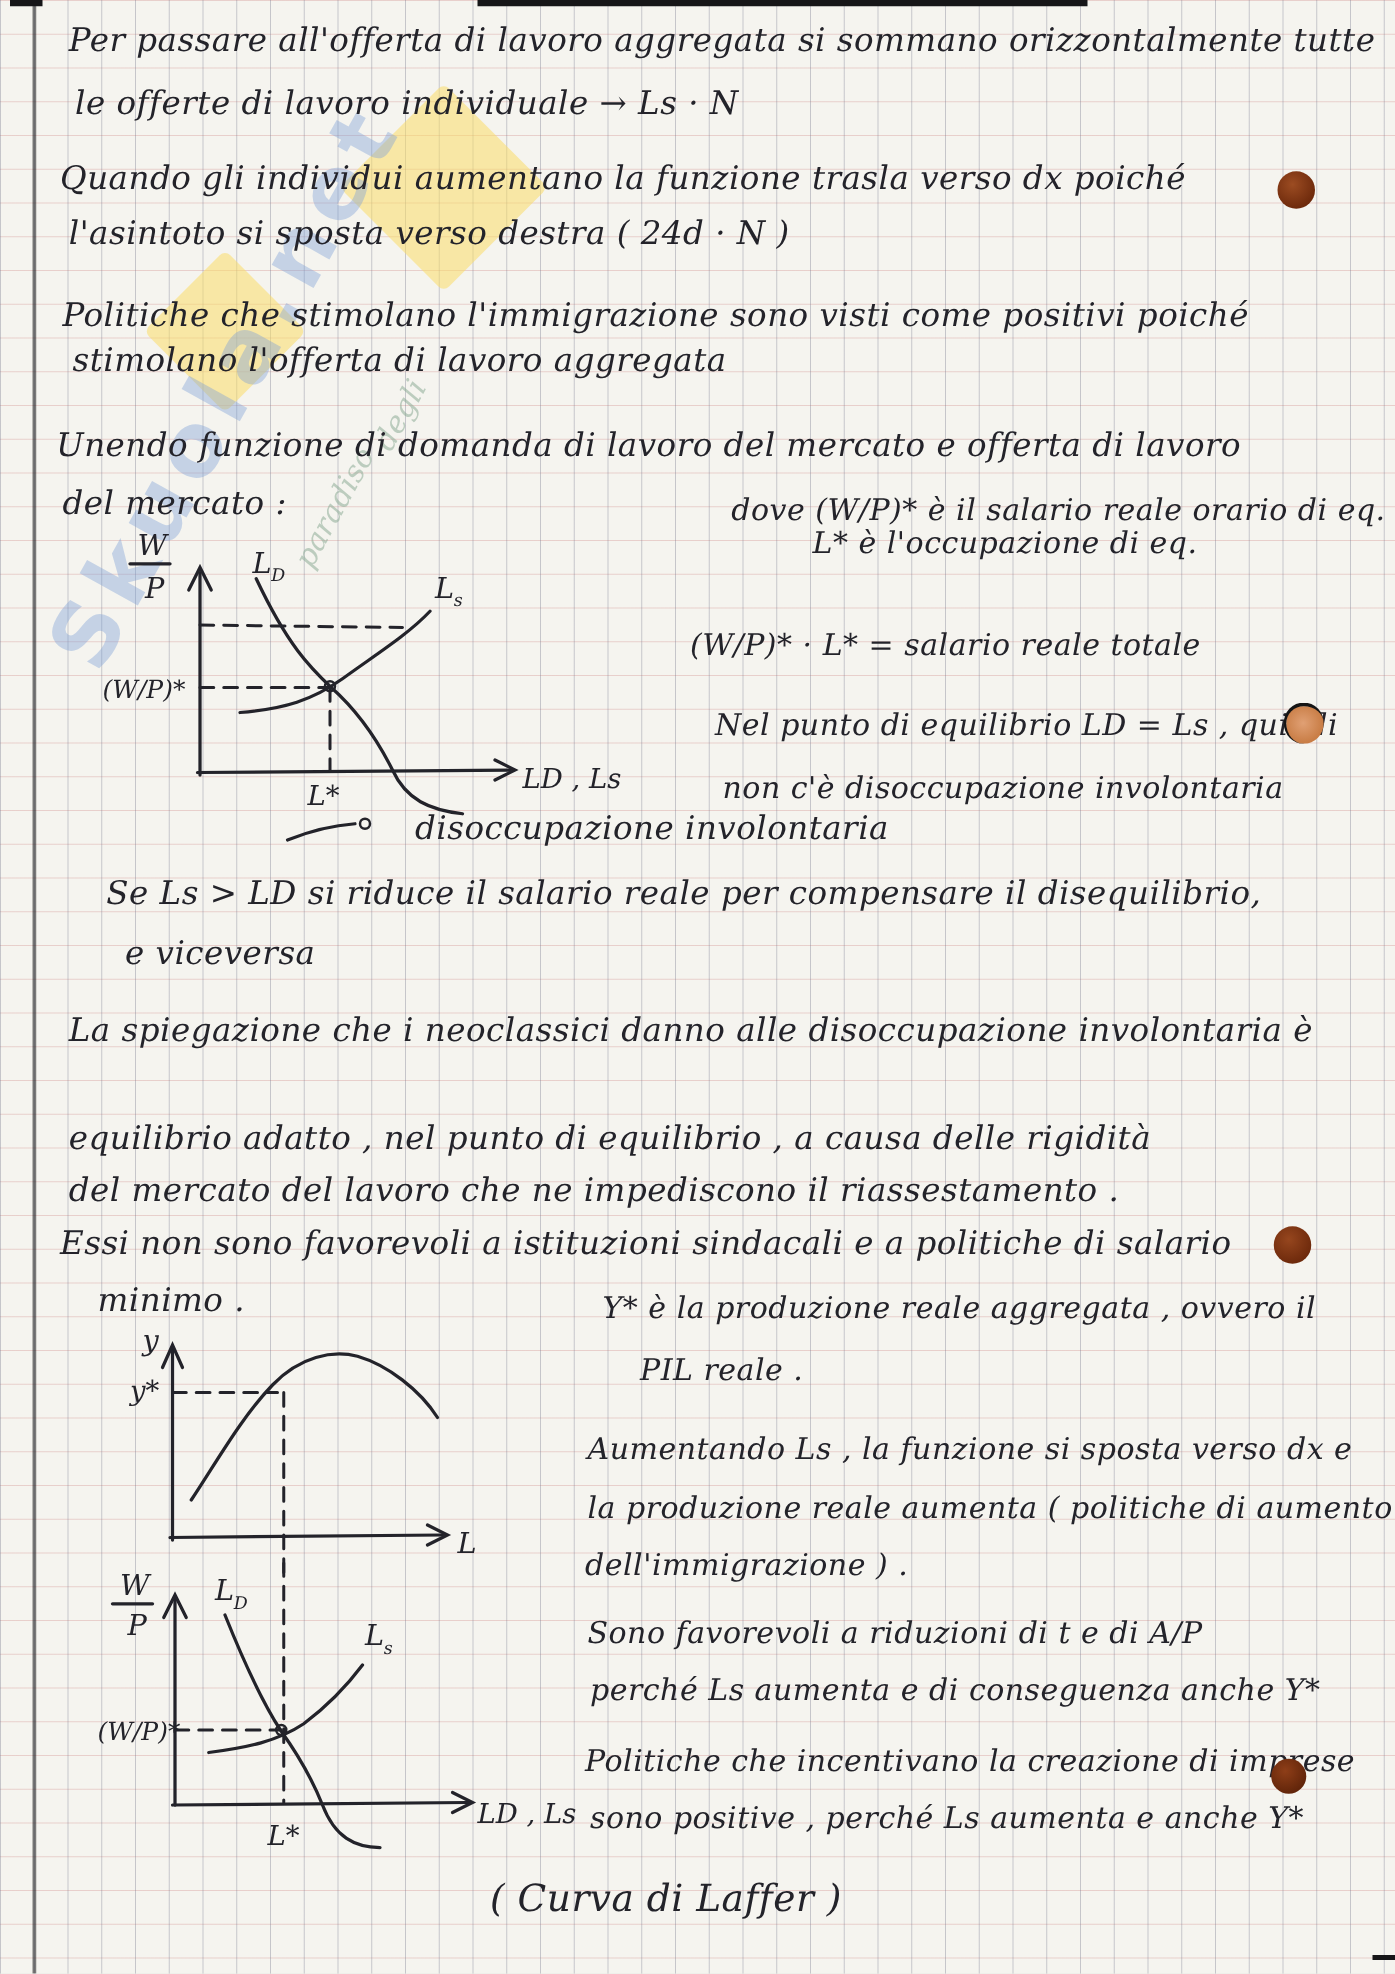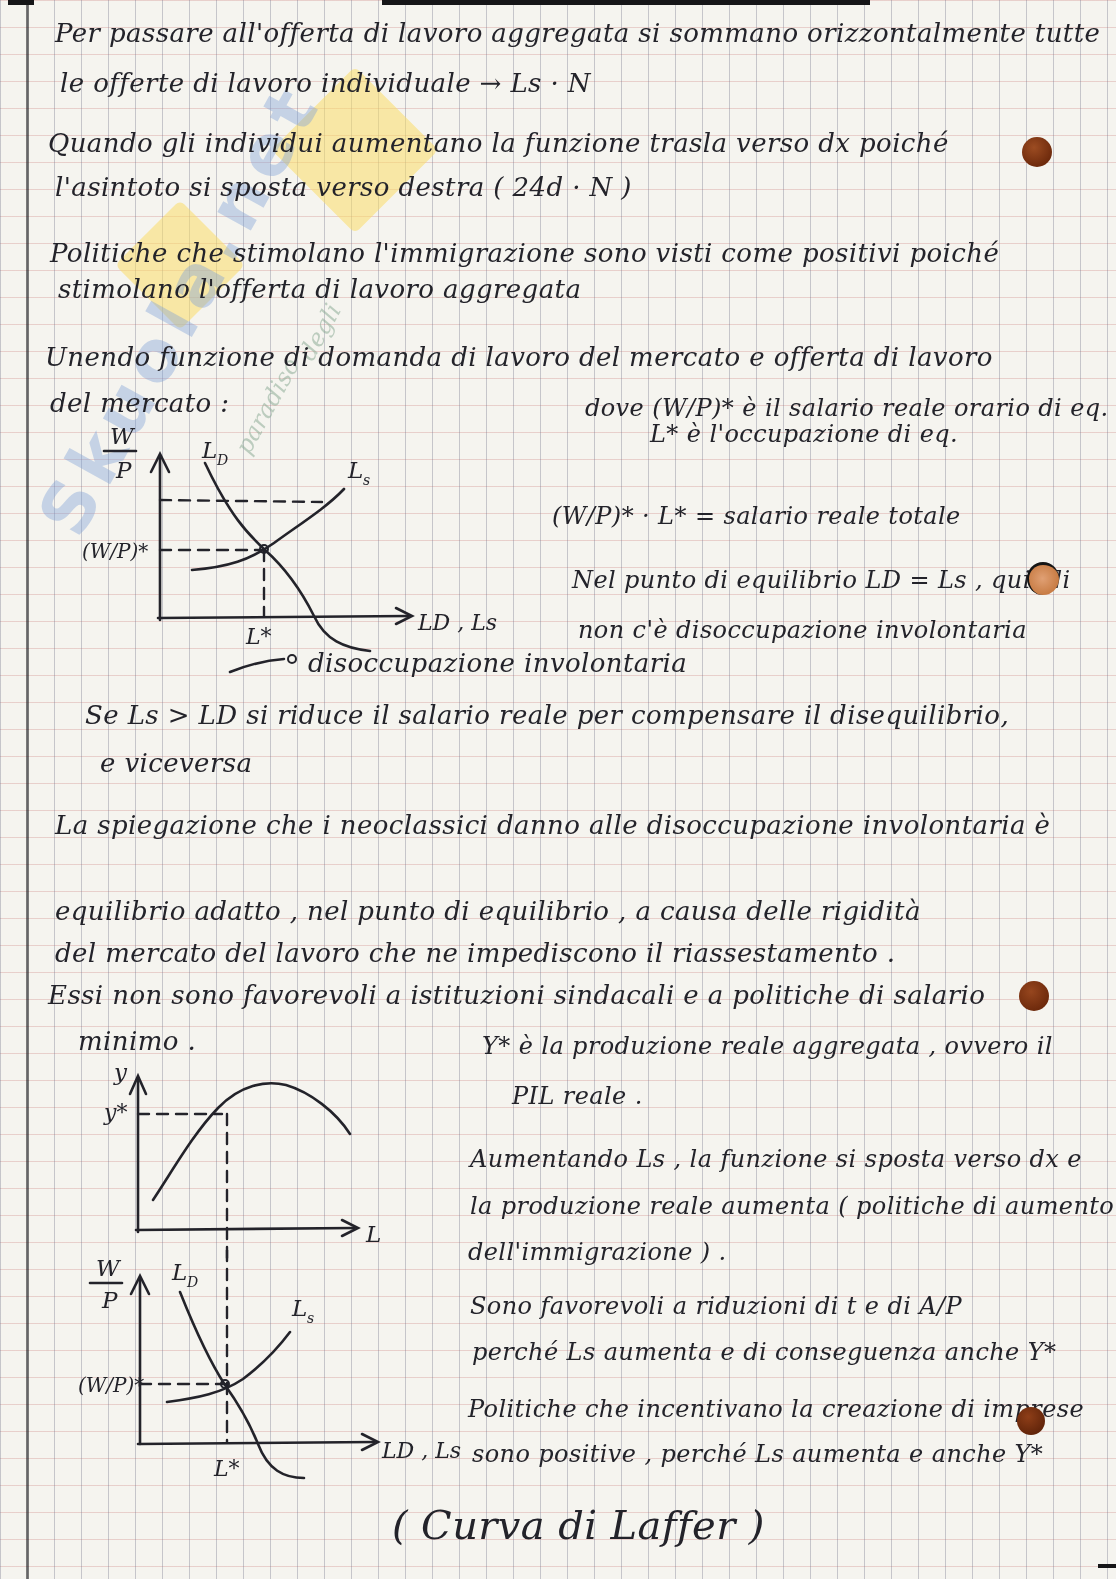--- a/index.html
+++ b/index.html
@@ -11,21 +11,21 @@
       linear-gradient(to bottom, rgba(205,128,128,.32) 1px, transparent 1px);
     background-size:27px 27px;
     font-family:"DejaVu Serif", serif;
   }
   .hand{
     position:absolute;white-space:nowrap;color:#23232a;
     font-family:"DejaVu Serif", serif;font-style:italic;
     font-size:26px;letter-spacing:.4px;z-index:4;
   }
   .hand.small{font-size:24px;}
-  .hand.big{font-size:40px;}
+  .hand.big{font-size:30px;}
   
   .wm{position:absolute;z-index:1;pointer-events:none;}
   .wm-diamond{background:rgba(249,221,104,.55);transform:rotate(45deg);border-radius:6px;}
   .wm-brand{
     left:58px;top:488px;transform-origin:0 50%;transform:rotate(-61deg);
     font-family:"DejaVu Sans", sans-serif;font-weight:bold;font-size:70px;
     letter-spacing:8px;color:rgba(126,159,214,.40);white-space:nowrap;
   }
   .wm-frag{
     font-family:"DejaVu Serif", serif;font-style:italic;font-size:24px;
@@ -34,21 +34,21 @@
   
   .fig{position:absolute;z-index:3;}
   .fig path,.fig line,.fig polyline{stroke:#23232a;stroke-width:2.6;fill:none;stroke-linecap:round;}
   .fig .dash{stroke-dasharray:11 8;stroke-width:2.4;}
   .fig text{fill:#23232a;font-family:"DejaVu Serif", serif;font-style:italic;}
   .fig .axlab{font-size:23px;}
   .fig .sub{font-size:14px;}
   
   .dot{position:absolute;border-radius:50%;z-index:5;}
   .artifact{position:absolute;background:#161618;z-index:2;}
-  .note-wrap{position:absolute;display:flex;align-items:flex-start;z-index:4;}
+  .note-wrap{position:absolute;display:flex;align-items:flex-start;z-index:4;gap:24px;}
 </style>
 </head>
 <body>
 
 <div id="page">
 
   <div class="wm wm-diamond" style="left:296px;top:91px;width:118px;height:118px;"></div>
   <div class="wm wm-diamond" style="left:134px;top:219px;width:92px;height:92px;"></div>
   <div class="wm wm-brand">Skuola.net</div>
   <div class="wm wm-frag" style="left:215px;top:392px;">paradiso</div>

